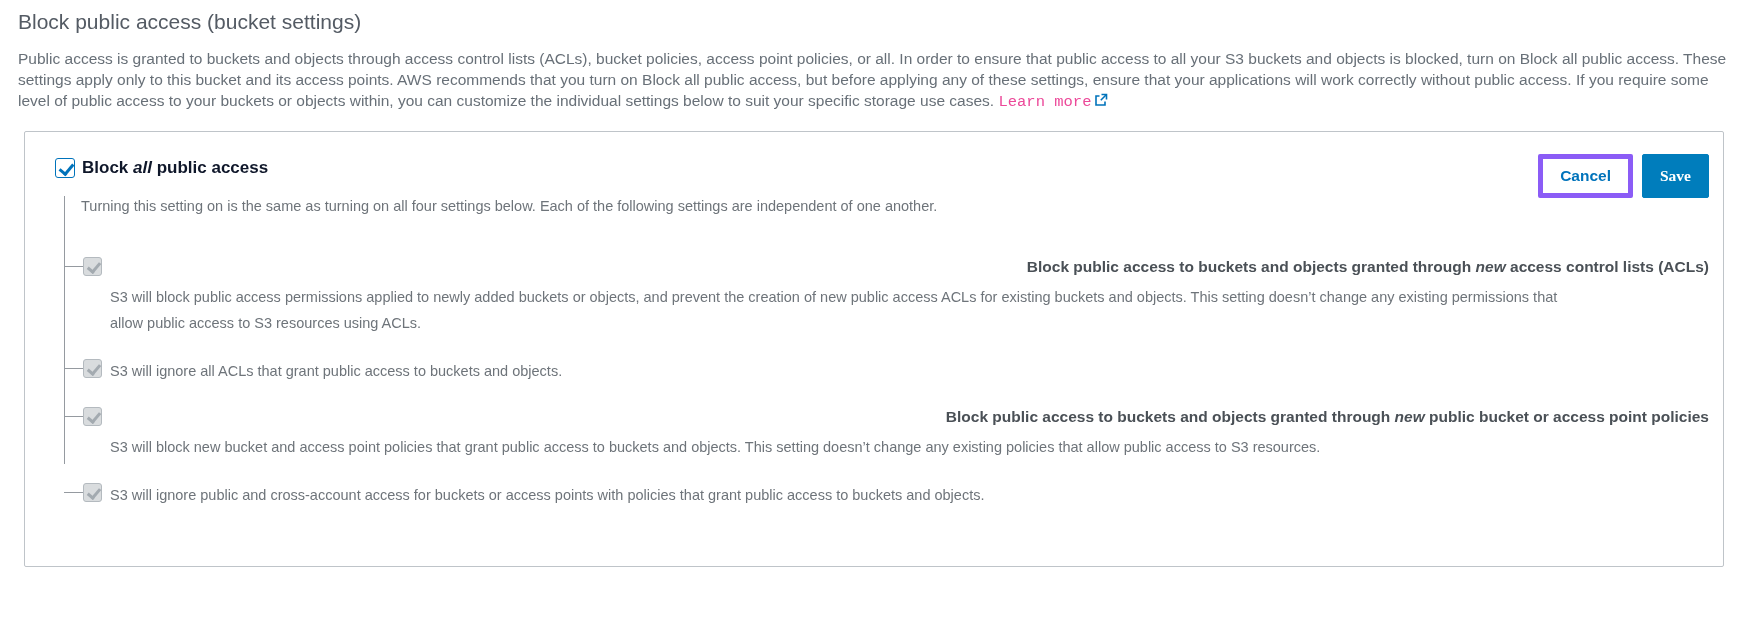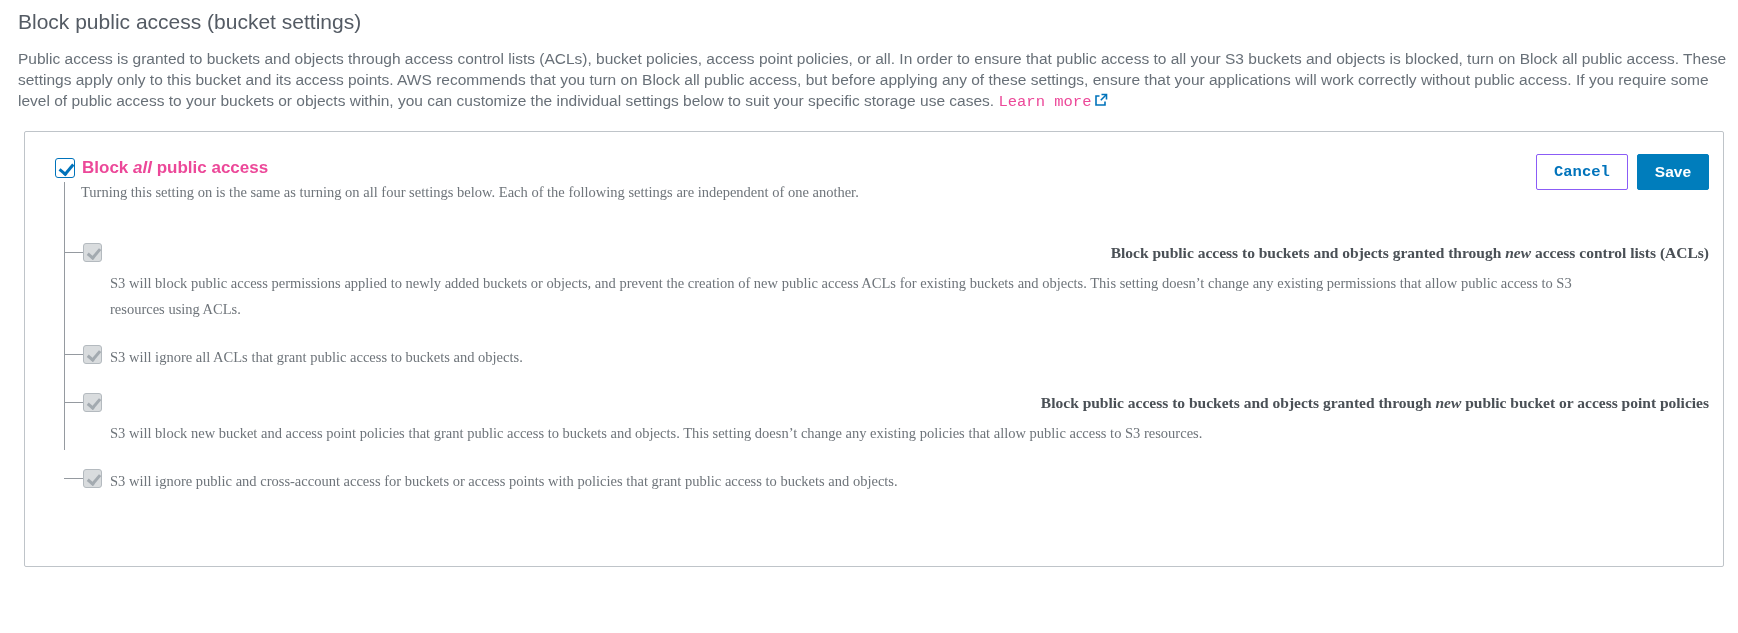--- a/index.html
+++ b/index.html
@@ -57,27 +57,27 @@
     font-size: 15.5px;
     font-weight: 700;
     padding: 7px 17px;
     border-radius: 2px;
     cursor: pointer;
     line-height: 20px;
   }
   .btn-secondary {
     background: #ffffff;
     color: #0073bb;
-    border: 1px solid #8b5cf6;
-    font-family: Liberation Mono, monospace;
+    border: 5px solid #8b5cf6;
   }
   .btn-primary {
     background: #007dbc;
     color: #ffffff;
     border: 1px solid #007dbc;
+    font-family: Liberation Serif, serif;
   }
 
   
   .checkbox {
     width: 20px; height: 20px;
     border: 1px solid #879196;
     border-radius: 3px;
     background: #fff;
     position: relative;
     flex: none;
@@ -107,26 +107,26 @@
 
   
   .master-row {
     display: flex;
     align-items: center;
     gap: 7px;
   }
   .master-label {
     font-size: 17px;
     font-weight: 700;
-    color: #ec4899;
+    color: #0f172a;
     cursor: default;
   }
   .italic { font-style: italic; }
 
-  .body-tree { position: relative; margin-top: 4px; font-family: Liberation Serif, serif; }
+  .body-tree { position: relative; margin-top: 18px; }
   .vline {
     position: absolute;
     left: 9px; top: 0;
     width: 1px;
     height: calc(100% - 44px);
     background: #959aa0;
   }
 
   .master-desc {
     margin-left: 26px;

